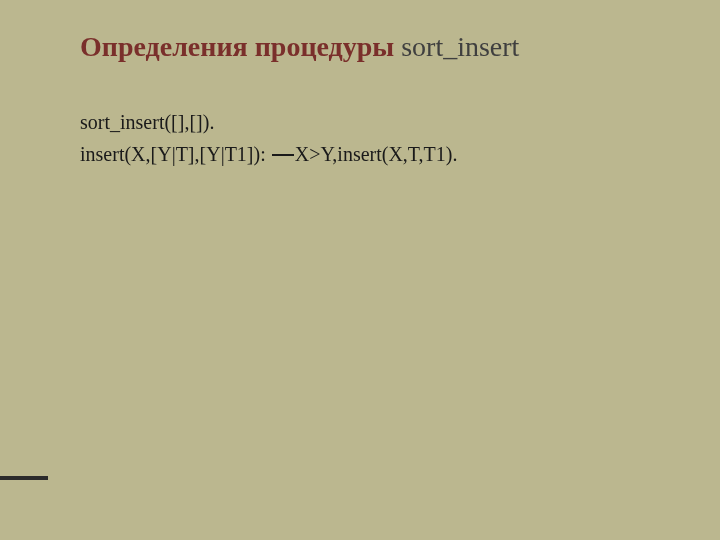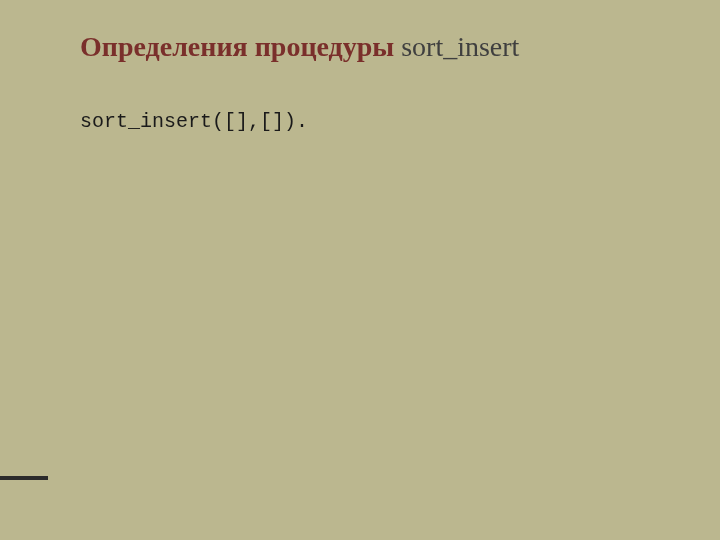--- a/index.html
+++ b/index.html
@@ -27,21 +27,21 @@
     margin-bottom: 42px;
   }
   .title .accent {
     color: #7a2f2b;
   }
   .title .plain {
     color: #3f3f3f;
     font-weight: normal;
   }
   .body {
-    font-family: Liberation Mono, monospace;
+    font-family: Liberation Serif, serif;
     font-size: 20px;
     color: #1a1a1a;
     line-height: 1.6;
   }
   .body .row { white-space: pre; }
   .body .indent { padding-left: 170px; }
   .dash {
     display: inline-block;
     width: 22px;
     height: 2px;
@@ -61,16 +61,17 @@
 </head>
 <body>
 
 <div class="slide">
   <div class="title">
     <span class="accent">Определения процедуры </span><span class="plain">sort_insert</span>
   </div>
 
   <div class="body">
     <div class="row"><span>sort_insert([],[]).</span></div>
+    <div class="row"><span>insert(X,[Y|T],[Y|T1]): </span><span class="dash"></span><span>X&gt;Y,insert(X,T,T1).</span></div>
   </div>
 
   <div class="decor"></div>
 </div>
 
 </body></html>

